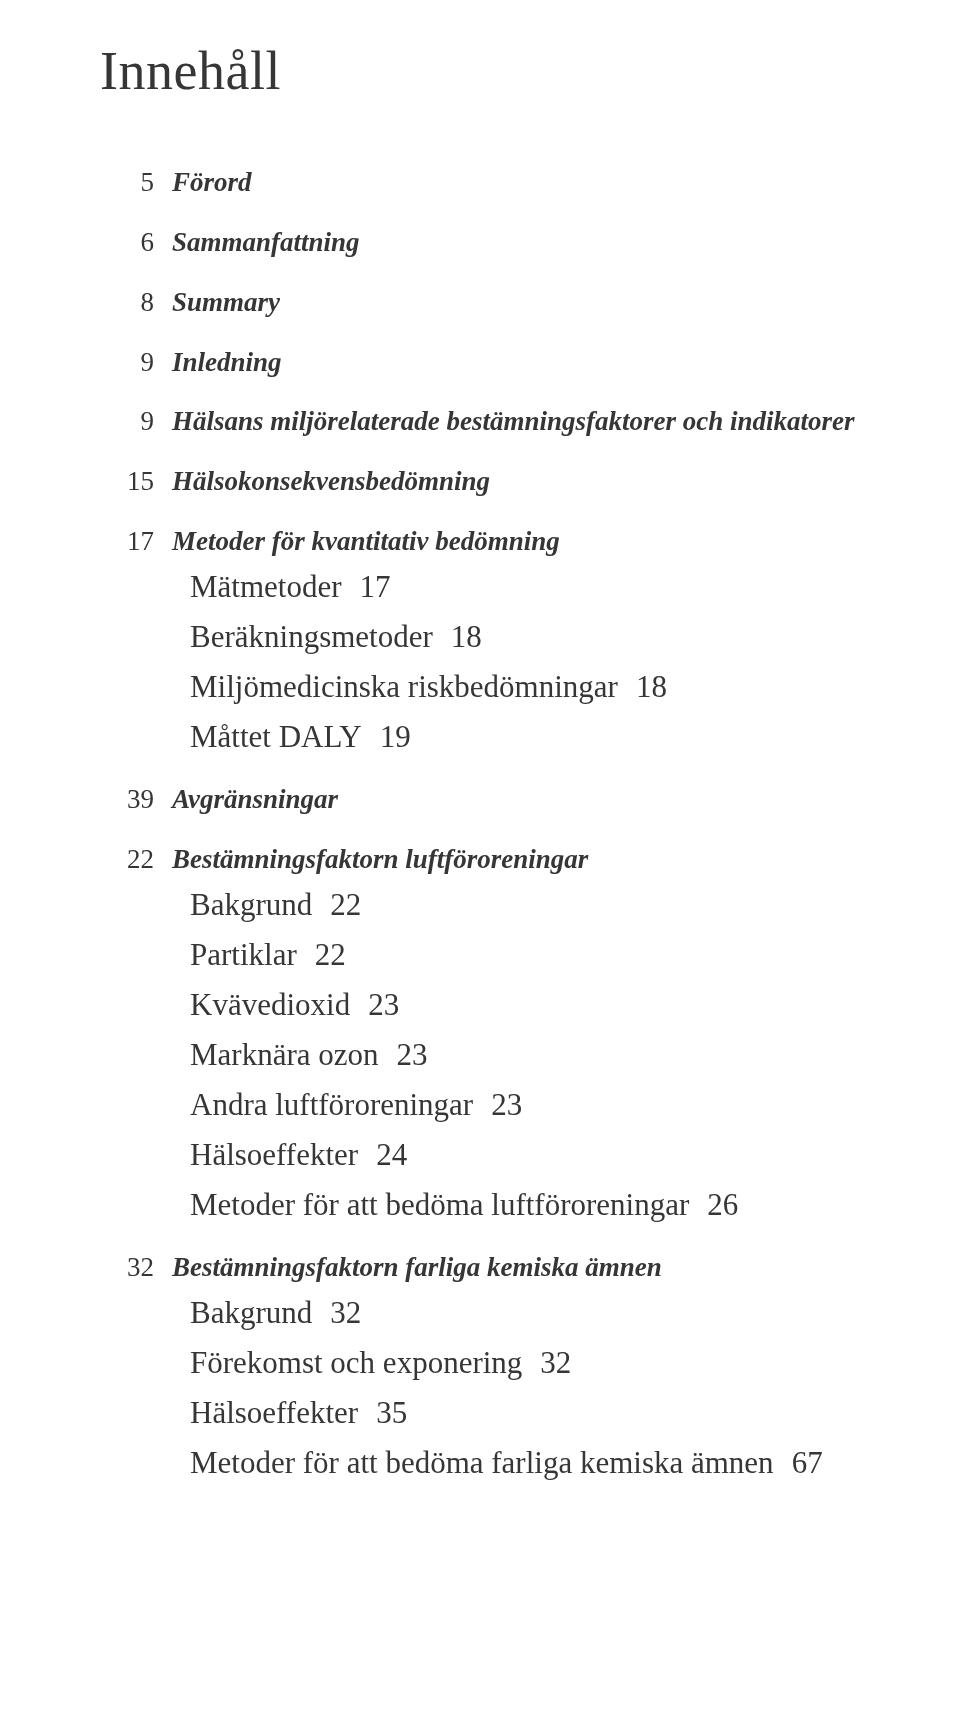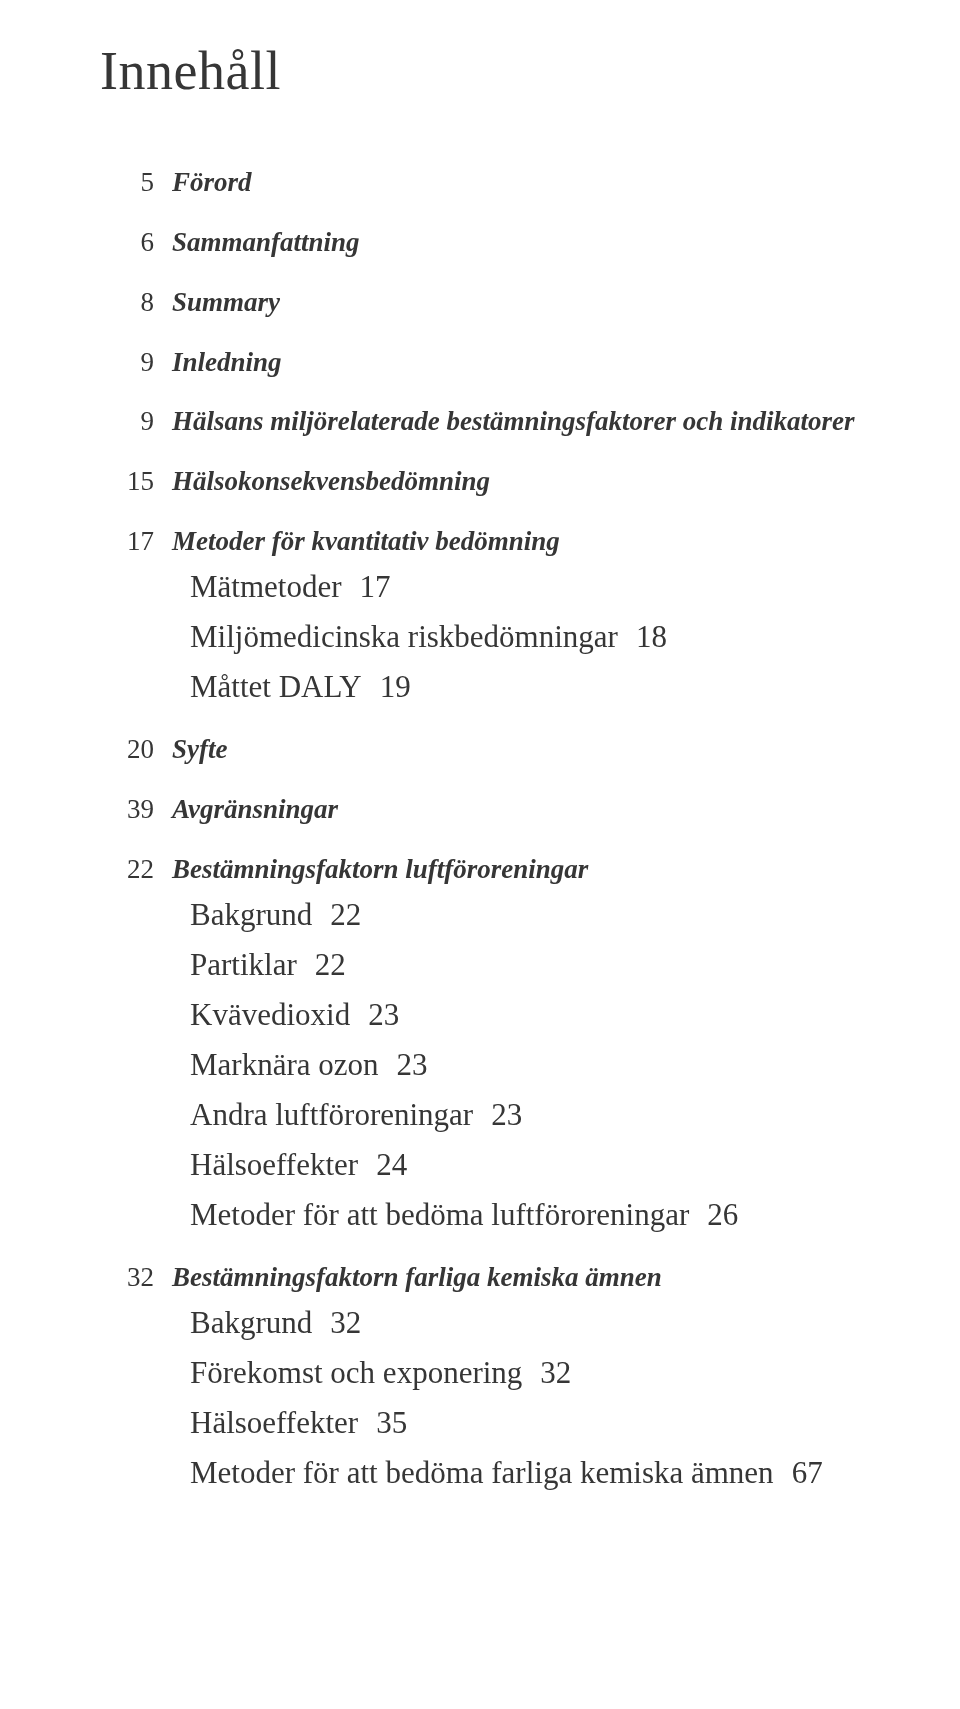--- a/index.html
+++ b/index.html
@@ -106,28 +106,23 @@
           <span class="entry-label bold">Hälsokonsekvensbedömning</span>
         </div>
       </div>
       <div class="entry">
         <div class="entry-line">
           <span class="num-col">17</span>
           <span class="entry-label bold">Metoder för kvantitativ bedömning</span>
         </div>
         <div class="sub">
           <div class="sub-row"><span class="sub-label">Mätmetoder</span><span class="sub-page">17</span></div>
+          <div class="sub-row"><span class="sub-label">Beräkningsmetoder</span><span class="sub-page">18</span></div>
           <div class="sub-row"><span class="sub-label">Miljömedicinska riskbedömningar</span><span class="sub-page">18</span></div>
           <div class="sub-row"><span class="sub-label">Måttet DALY</span><span class="sub-page">19</span></div>
-        </div>
-      </div>
-      <div class="entry">
-        <div class="entry-line">
-          <span class="num-col">20</span>
-          <span class="entry-label bold">Syfte</span>
         </div>
       </div>
       <div class="entry">
         <div class="entry-line">
           <span class="num-col">39</span>
           <span class="entry-label bold">Avgränsningar</span>
         </div>
       </div>
       <div class="entry">
         <div class="entry-line">

